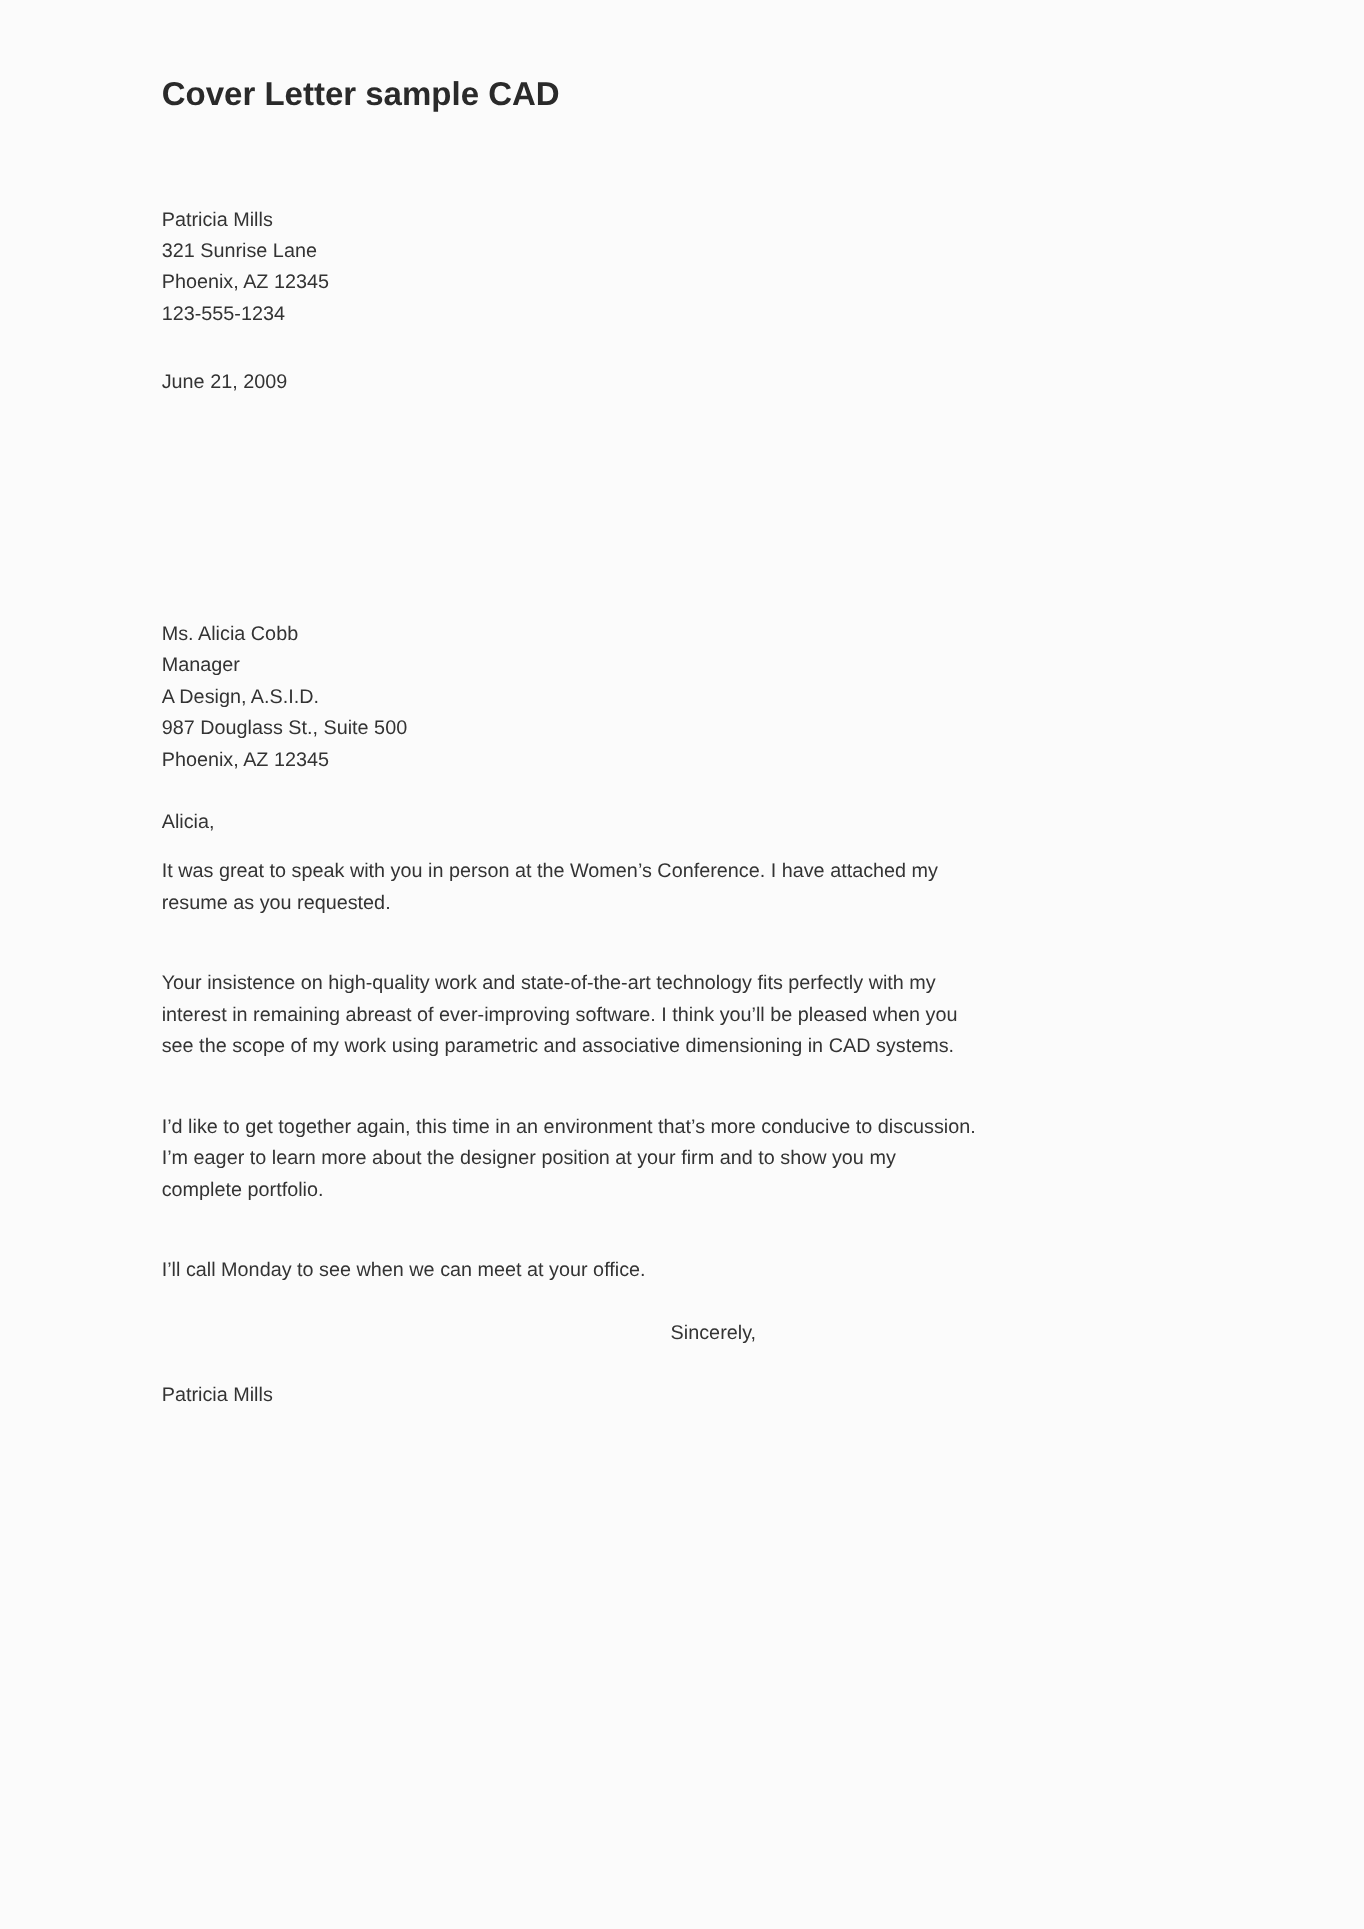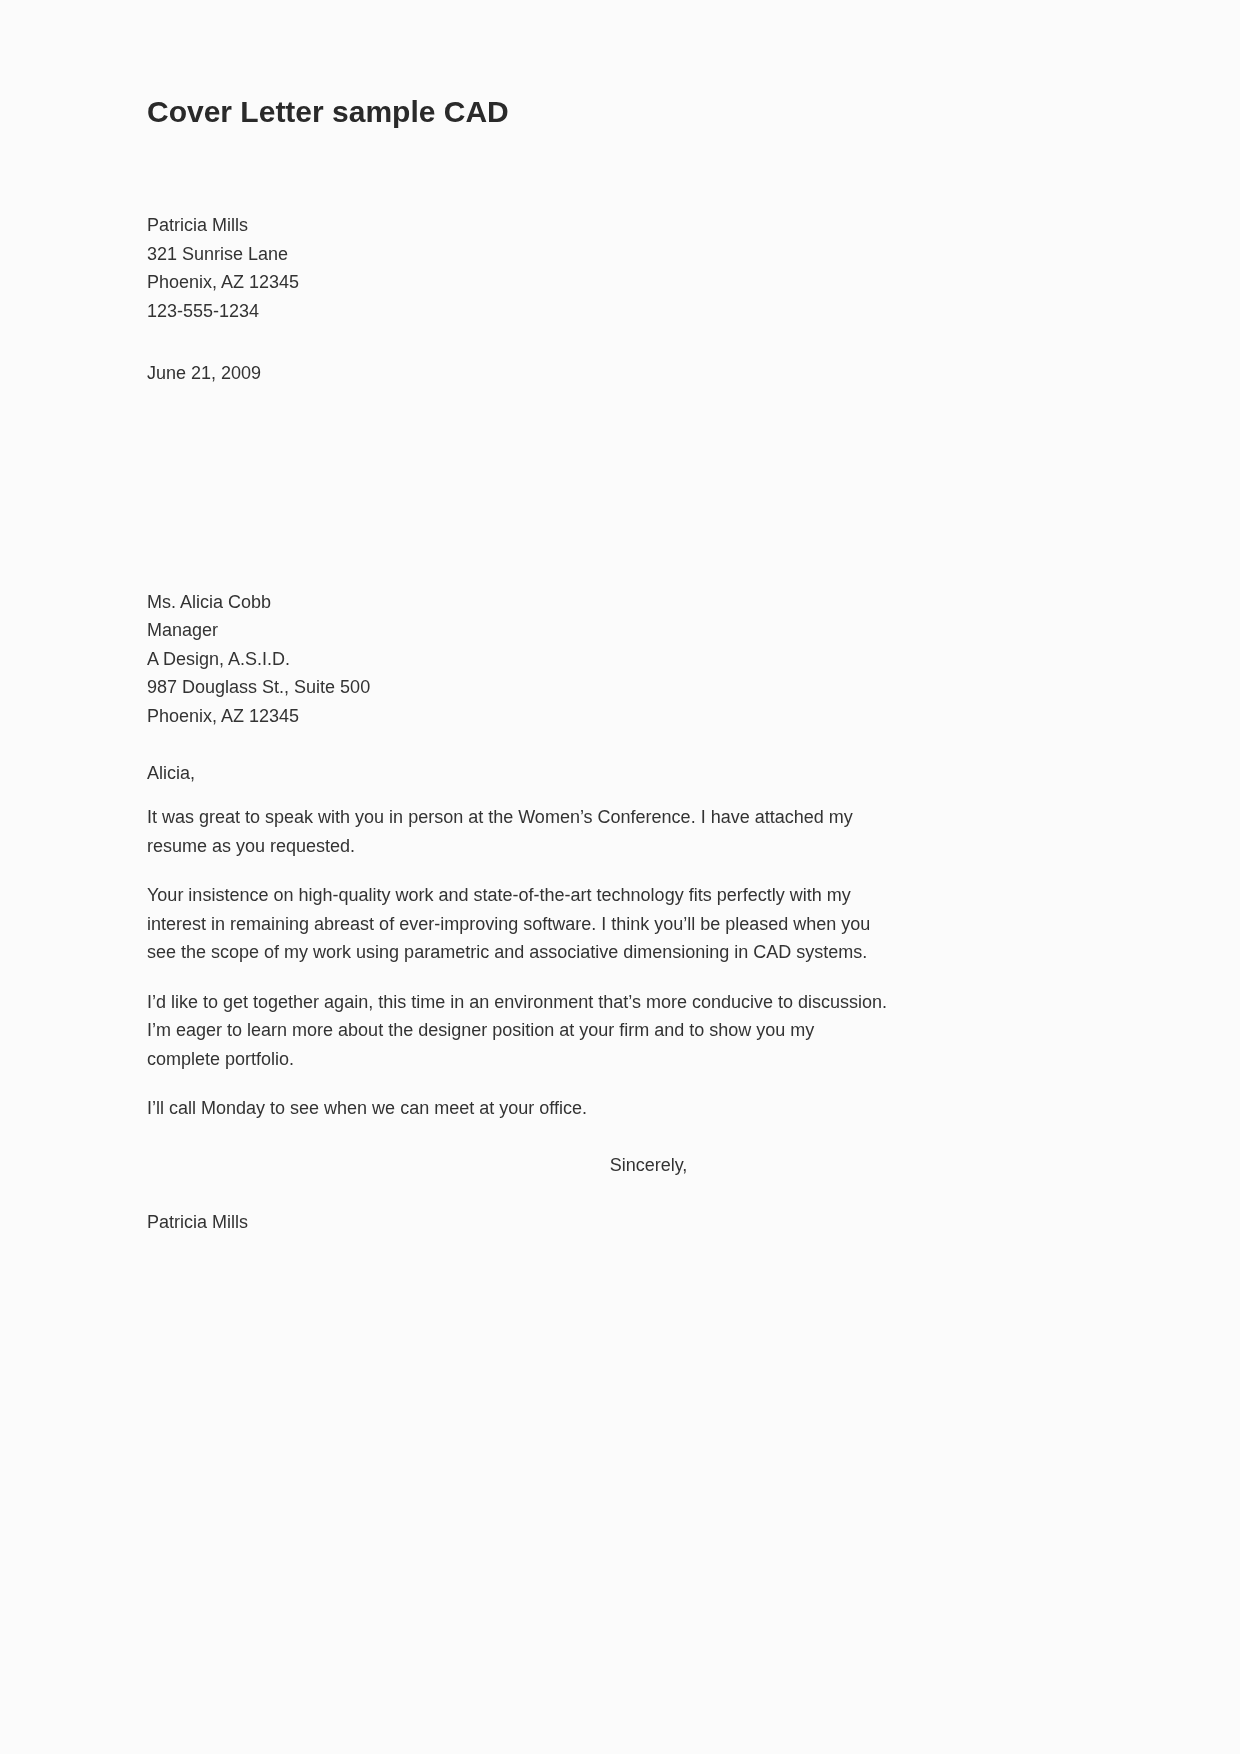--- a/index.html
+++ b/index.html
@@ -7,39 +7,39 @@
   .page {
     position: relative;
     width: 1240px;
     height: 1754px;
     background: #fbfbfb;
     overflow: hidden;
     font-family: "Liberation Sans", "DejaVu Sans", sans-serif;
     color: #333333;
   }
   .content {
-    padding: 95px 90px 0 147px;
+    padding: 69px 90px 0 147px;
   }
   .doc-title {
     font-size: 30px;
     line-height: 34px;
     font-weight: bold;
     color: #2a2a2a;
     white-space: nowrap;
   }
   .line {
     font-size: 18px;
     line-height: 28.5px;
     white-space: nowrap;
   }
   .sender-block   { margin-top: 82px; }
   .date-line      { margin-top: 34px; }
   .recipient-block{ margin-top: 200px; }
   .salutation     { margin-top: 28.5px; }
-  .para           { margin-top: 21px; }
+  .para           { margin-top: 45px; }
   .para.no-gap    { margin-top: 16px; }
   .closing        { margin-top: 28.5px; text-align: center; }
   .signature      { margin-top: 28.5px; }
   .enclosure      { margin-top: 28.5px; }
 </style>
 </head>
 <body>
 
 <div class="page">
   <div class="content">

